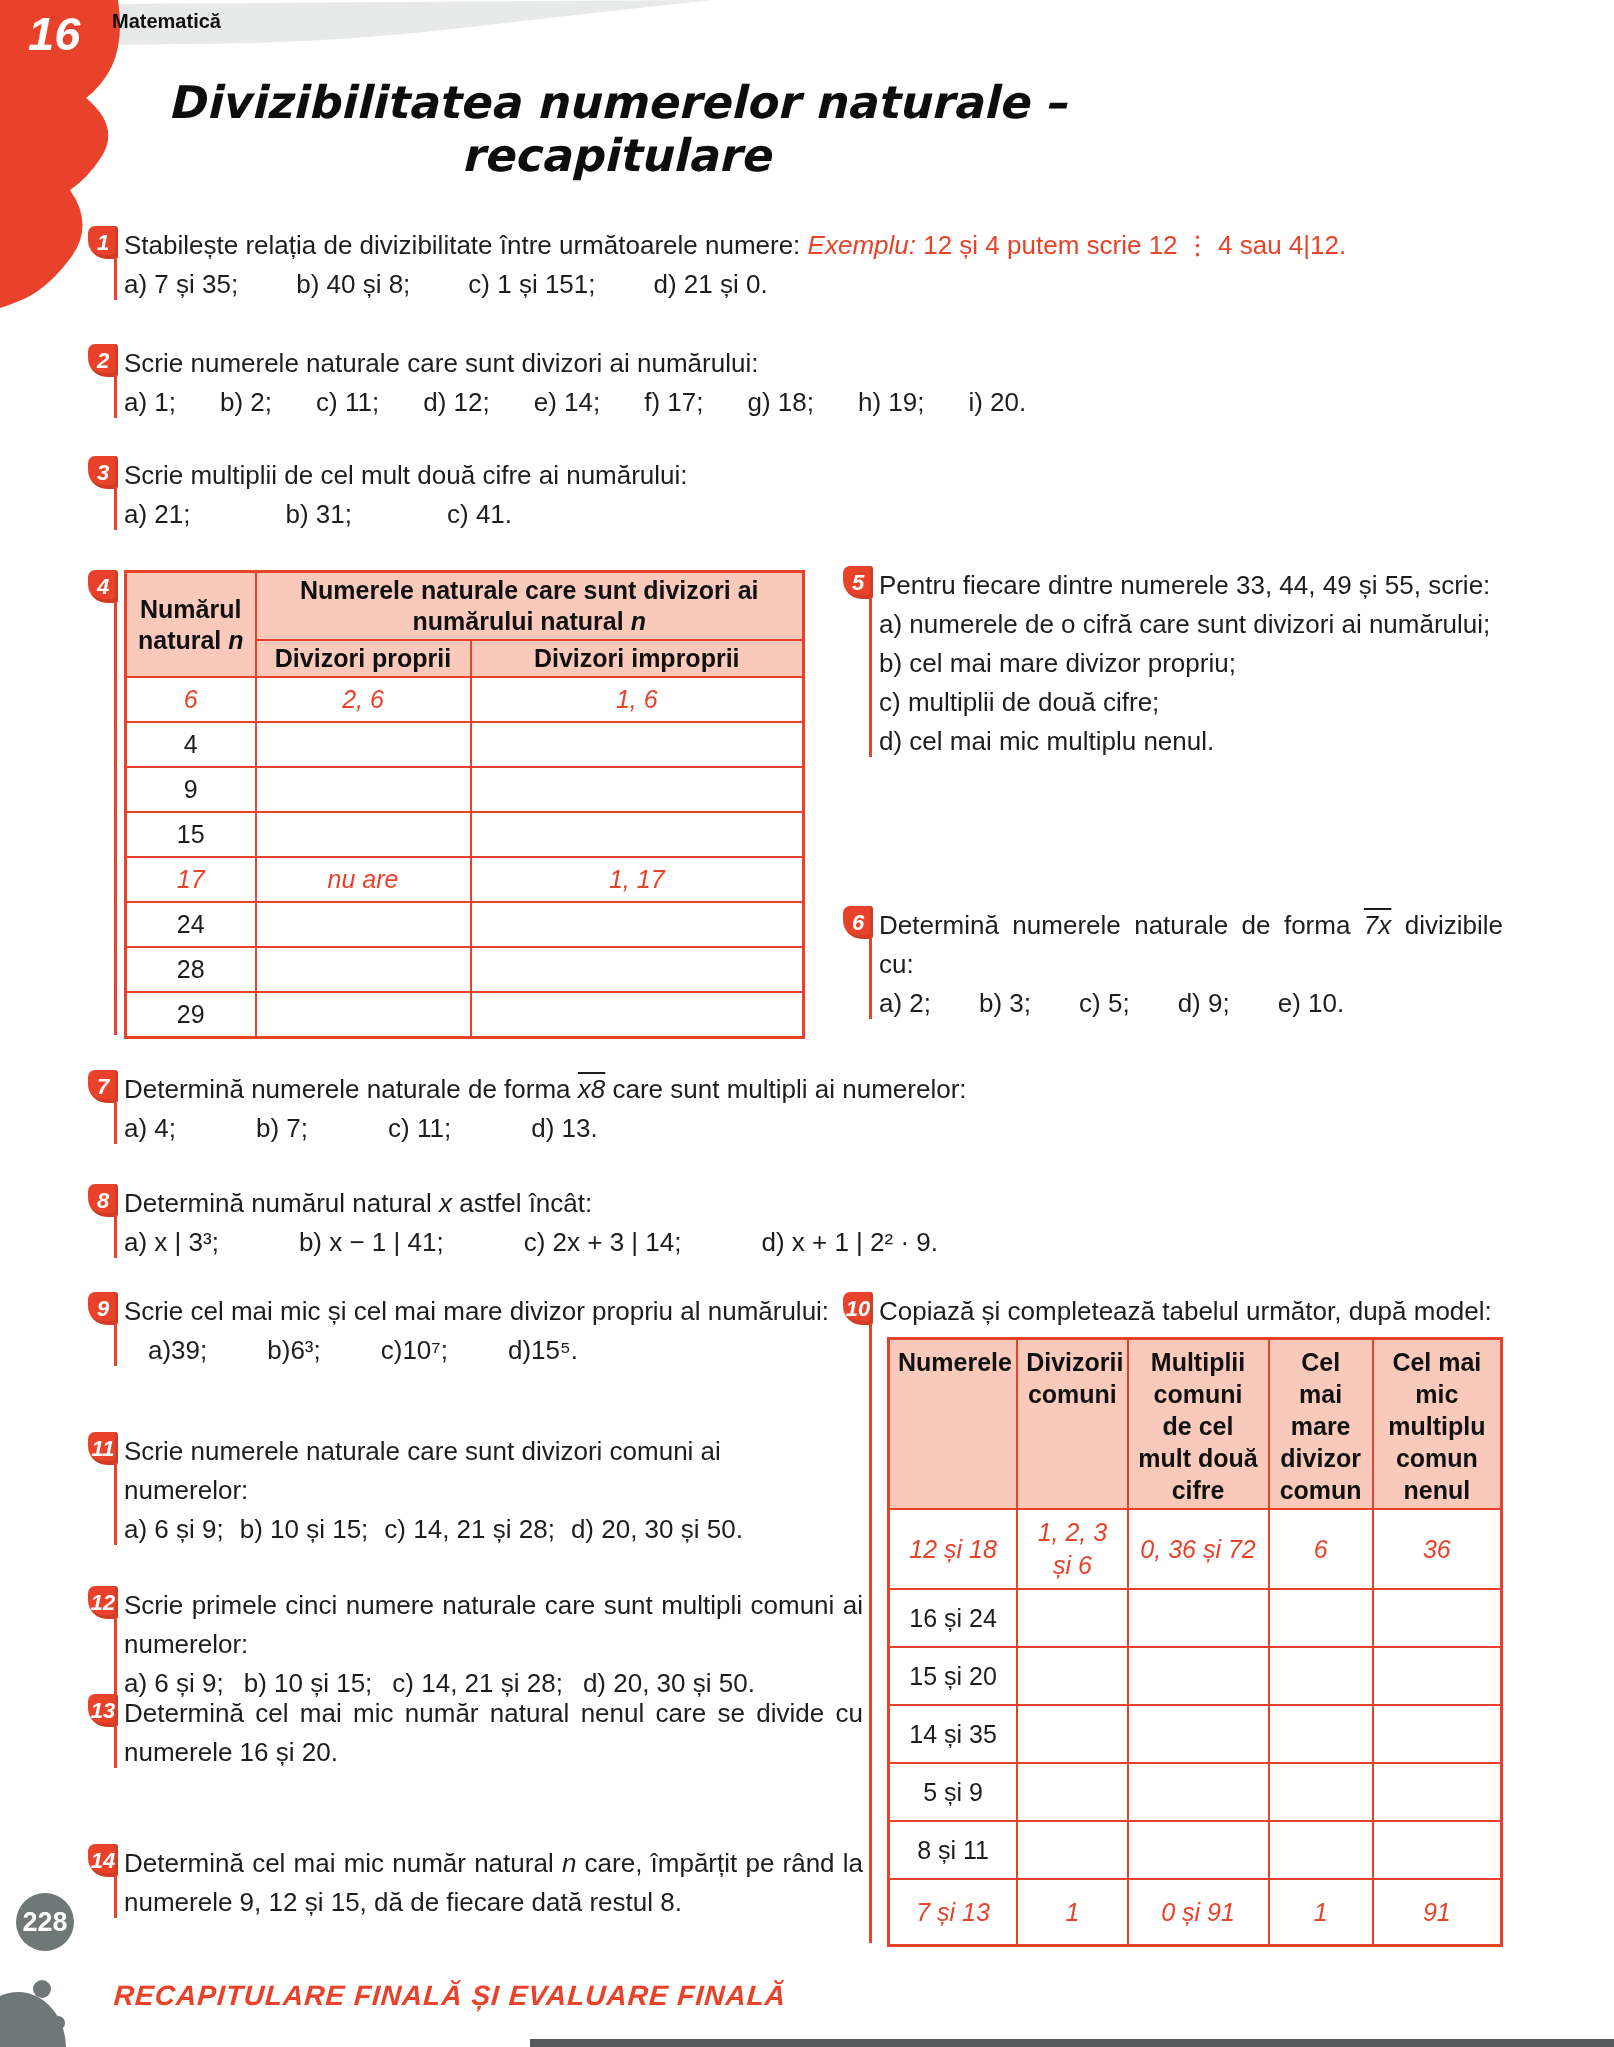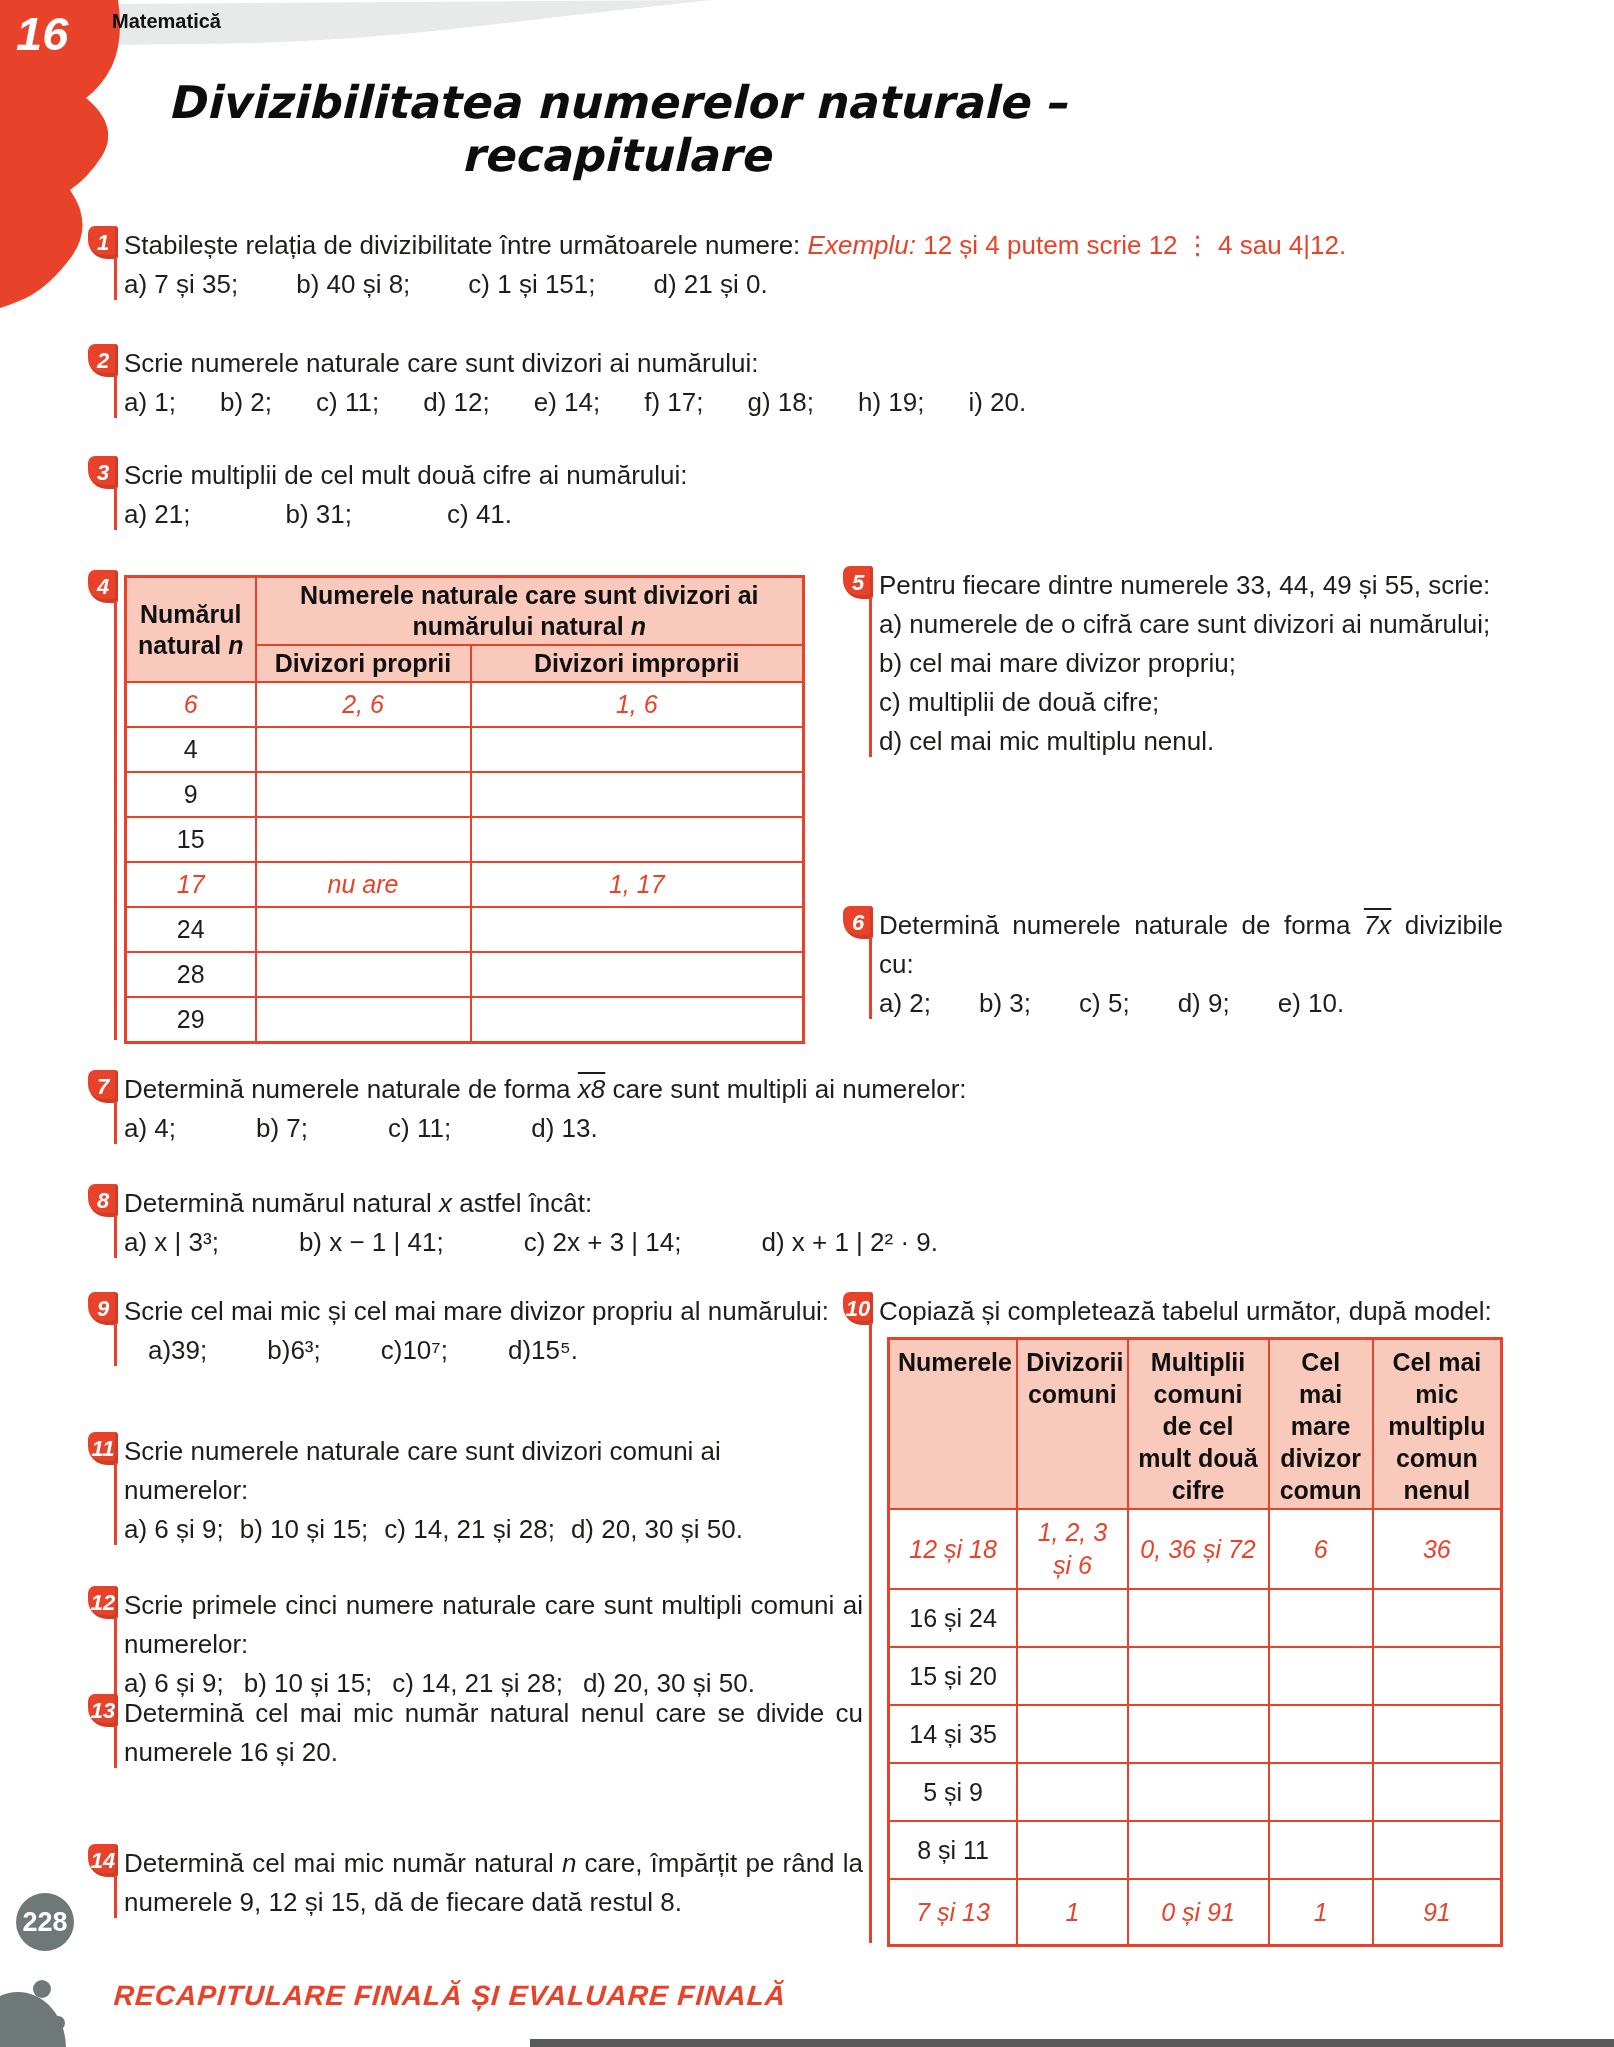--- a/index.html
+++ b/index.html
@@ -3,21 +3,21 @@
 <meta charset="utf-8">
 <style>
   html,body{margin:0;padding:0;background:#fff;}
   #page{position:relative;width:1614px;height:2047px;background:#ffffff;overflow:hidden;
         font-family:"Liberation Sans","DejaVu Sans",sans-serif;color:#1d1d1b;}
   :root{--accent:#e8432a;--hdbg:#f9c9bb;--gray:#6e7877;}
 
   
   .deco-gray{position:absolute;left:62px;top:0;}
   .deco-red{position:absolute;left:0;top:0;}
-  .chapter-num{position:absolute;left:16px;top:6px;color:#fff;font-size:47px;font-weight:bold;font-style:italic;}
+  .chapter-num{position:absolute;left:28px;top:6px;color:#fff;font-size:47px;font-weight:bold;font-style:italic;}
   .subject{position:absolute;left:112px;top:10px;font-size:20px;font-weight:bold;color:#111;}
   .page-title{position:absolute;left:100px;top:76px;width:1040px;text-align:center;
       font-family:"DejaVu Sans",sans-serif;font-size:45px;font-weight:700;font-style:italic;
       letter-spacing:0px;transform:skewX(-2deg);color:#0d0d0d;}
 
   
   .ex{position:absolute;display:flex;align-items:stretch;}
   .badgecol{width:36px;flex:none;position:relative;}
   .badge{width:30px;height:33px;background:var(--accent);color:#fff;display:flex;align-items:center;
          justify-content:center;font-size:22px;font-weight:bold;font-style:italic;
@@ -29,21 +29,21 @@
   .it{font-style:italic;}
   .jus{text-align:justify;}
   .m0{margin:0;}
   .hang{padding-left:34px;text-indent:-34px;margin:0;}
   .ovl{text-decoration:overline;font-style:italic;}
 
   
   table.rt{border-collapse:collapse;border:3px solid var(--accent);table-layout:fixed;}
   table.rt td,table.rt th{border:2.4px solid var(--accent);padding:2px 8px;}
   .hd{background:var(--hdbg);font-weight:bold;text-align:center;color:#111;}
-  #t1{margin-top:5px;width:681px;border-radius:27px;}
+  #t1{width:681px;border-radius:27px;}
   #t1 td{text-align:center;font-size:25px;}
   #t1 .hd{font-size:25px;line-height:31px;}
   #t1 tr.data td{height:33px;}
   #t2{margin-top:6px;margin-left:8px;width:616px;}
   #t2 th{vertical-align:top;padding-top:6px;font-size:25px;line-height:32px;}
   #t2 td{text-align:center;font-size:25px;line-height:33px;}
   #t2 tr.single td{height:52px;}
   #t2 tr.model td{padding-top:6px;padding-bottom:6px;}
   tr.model td{color:var(--accent);font-style:italic;}
 

